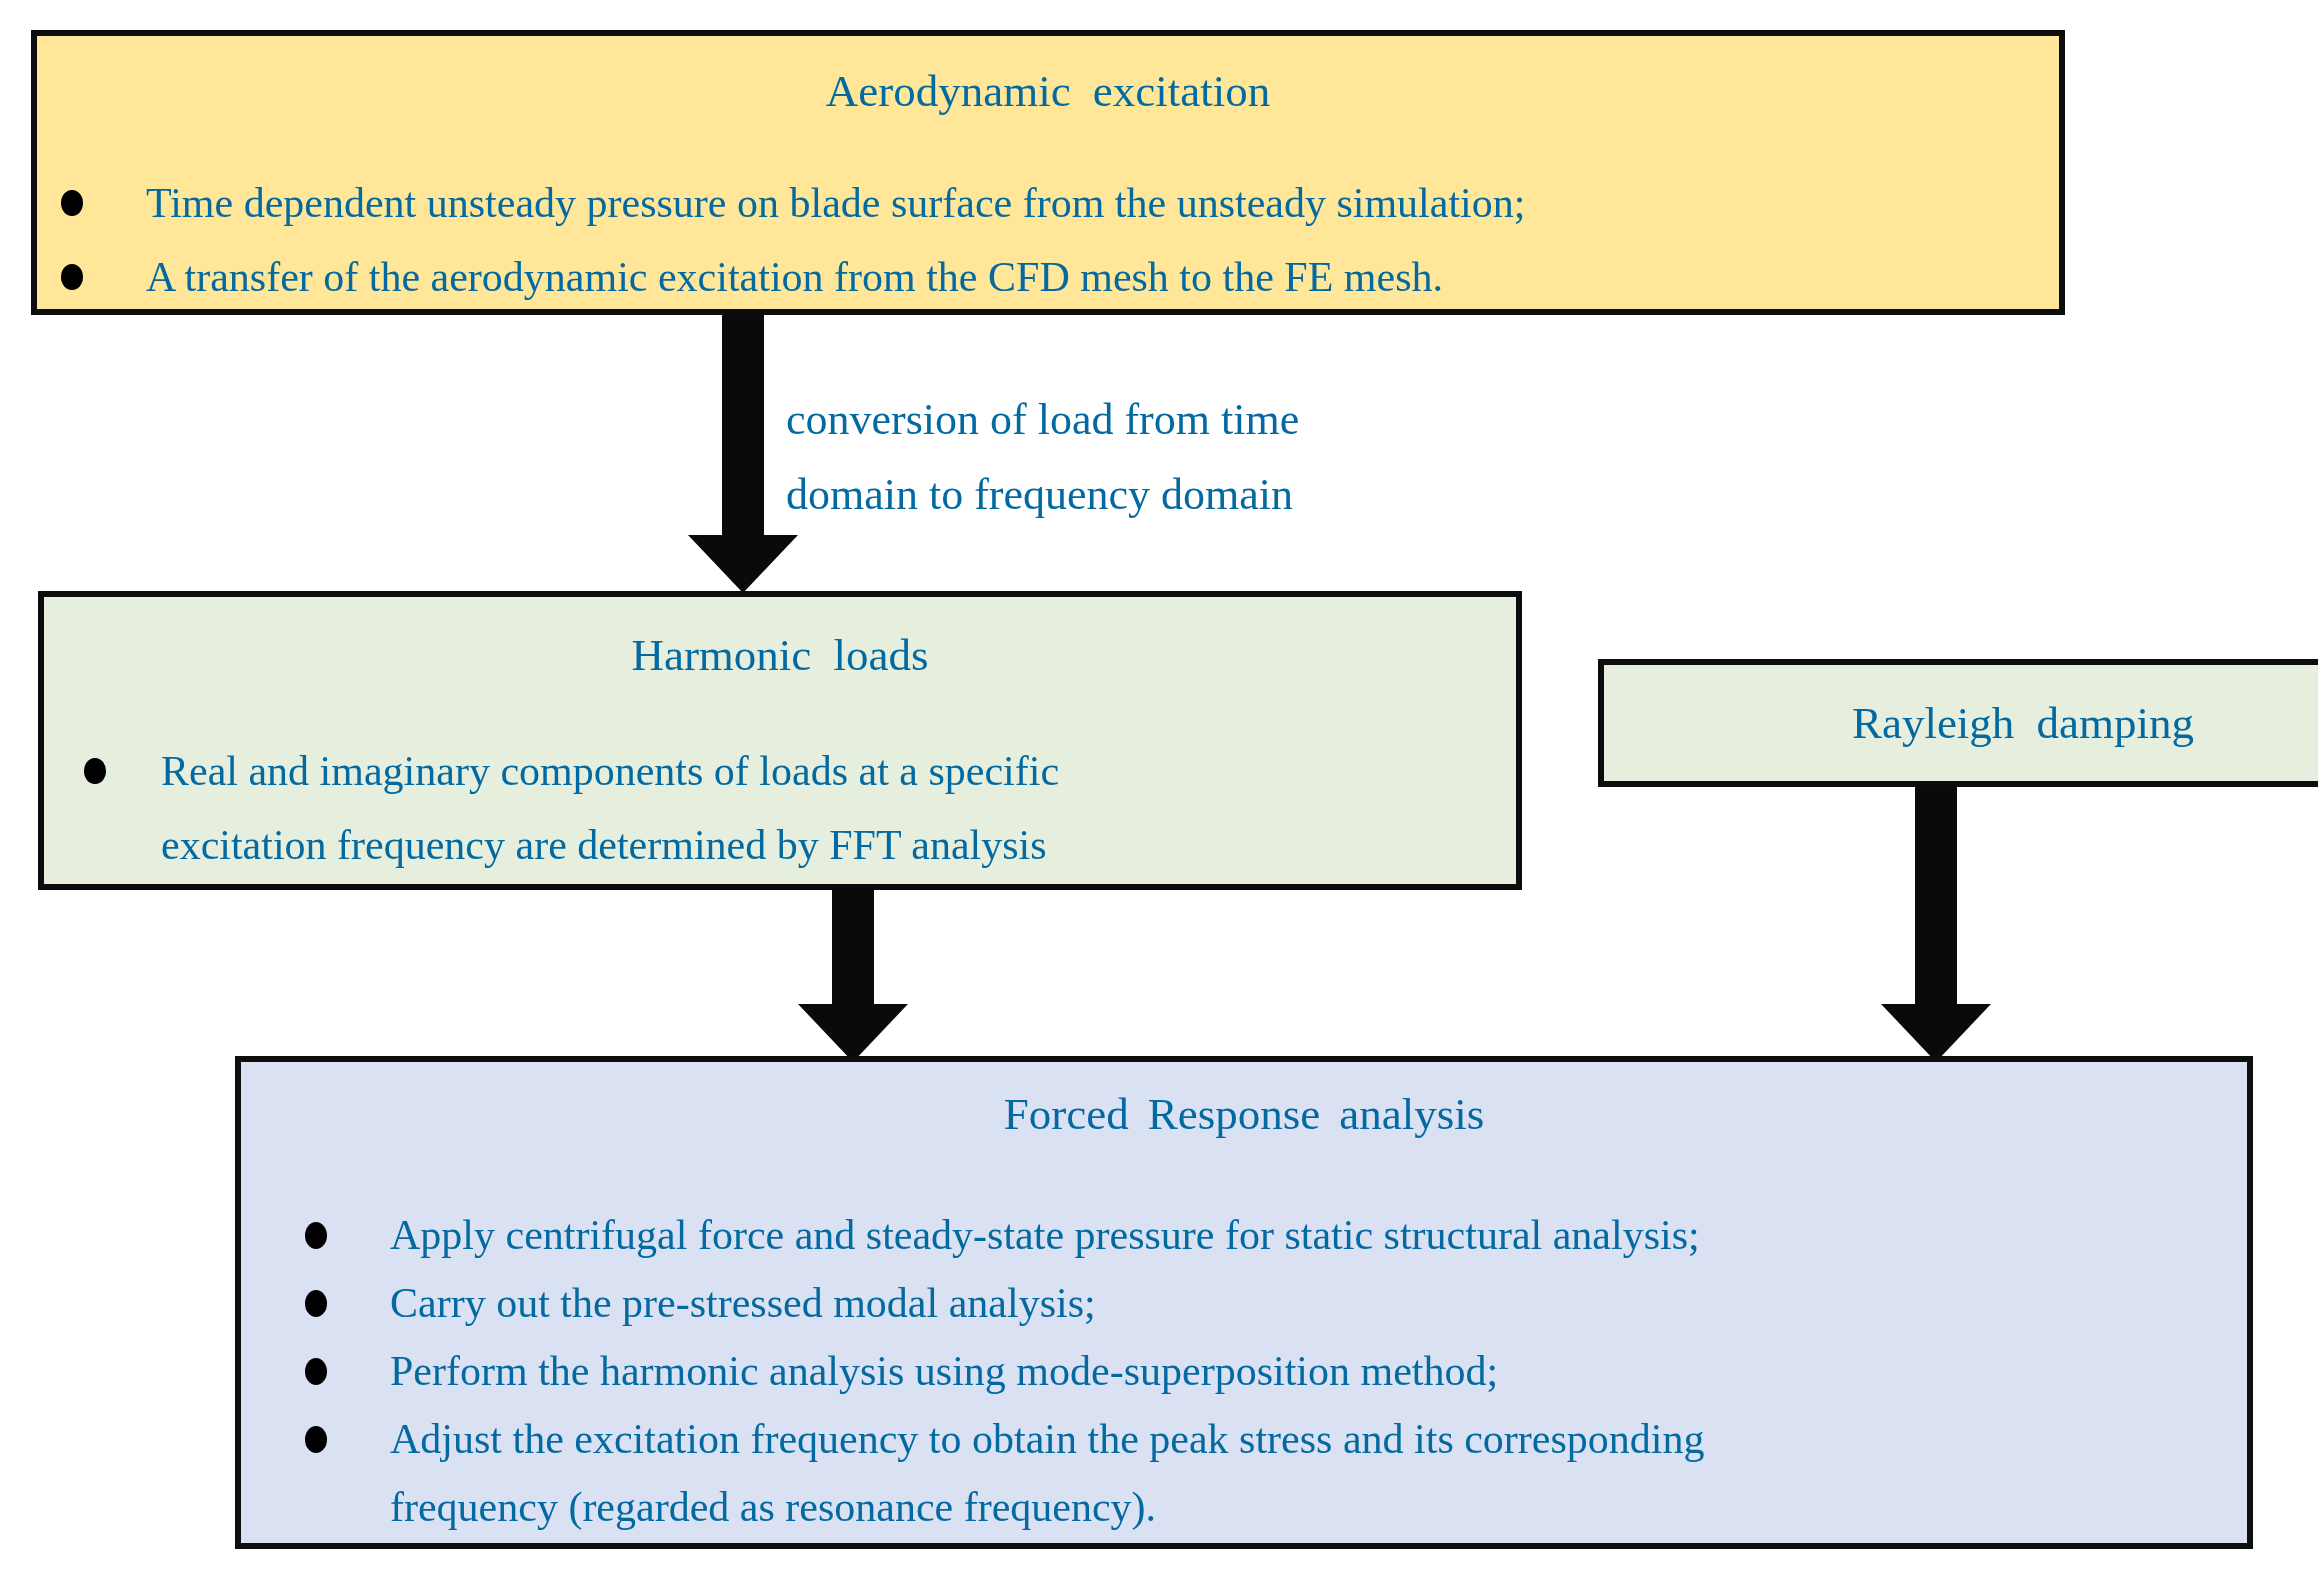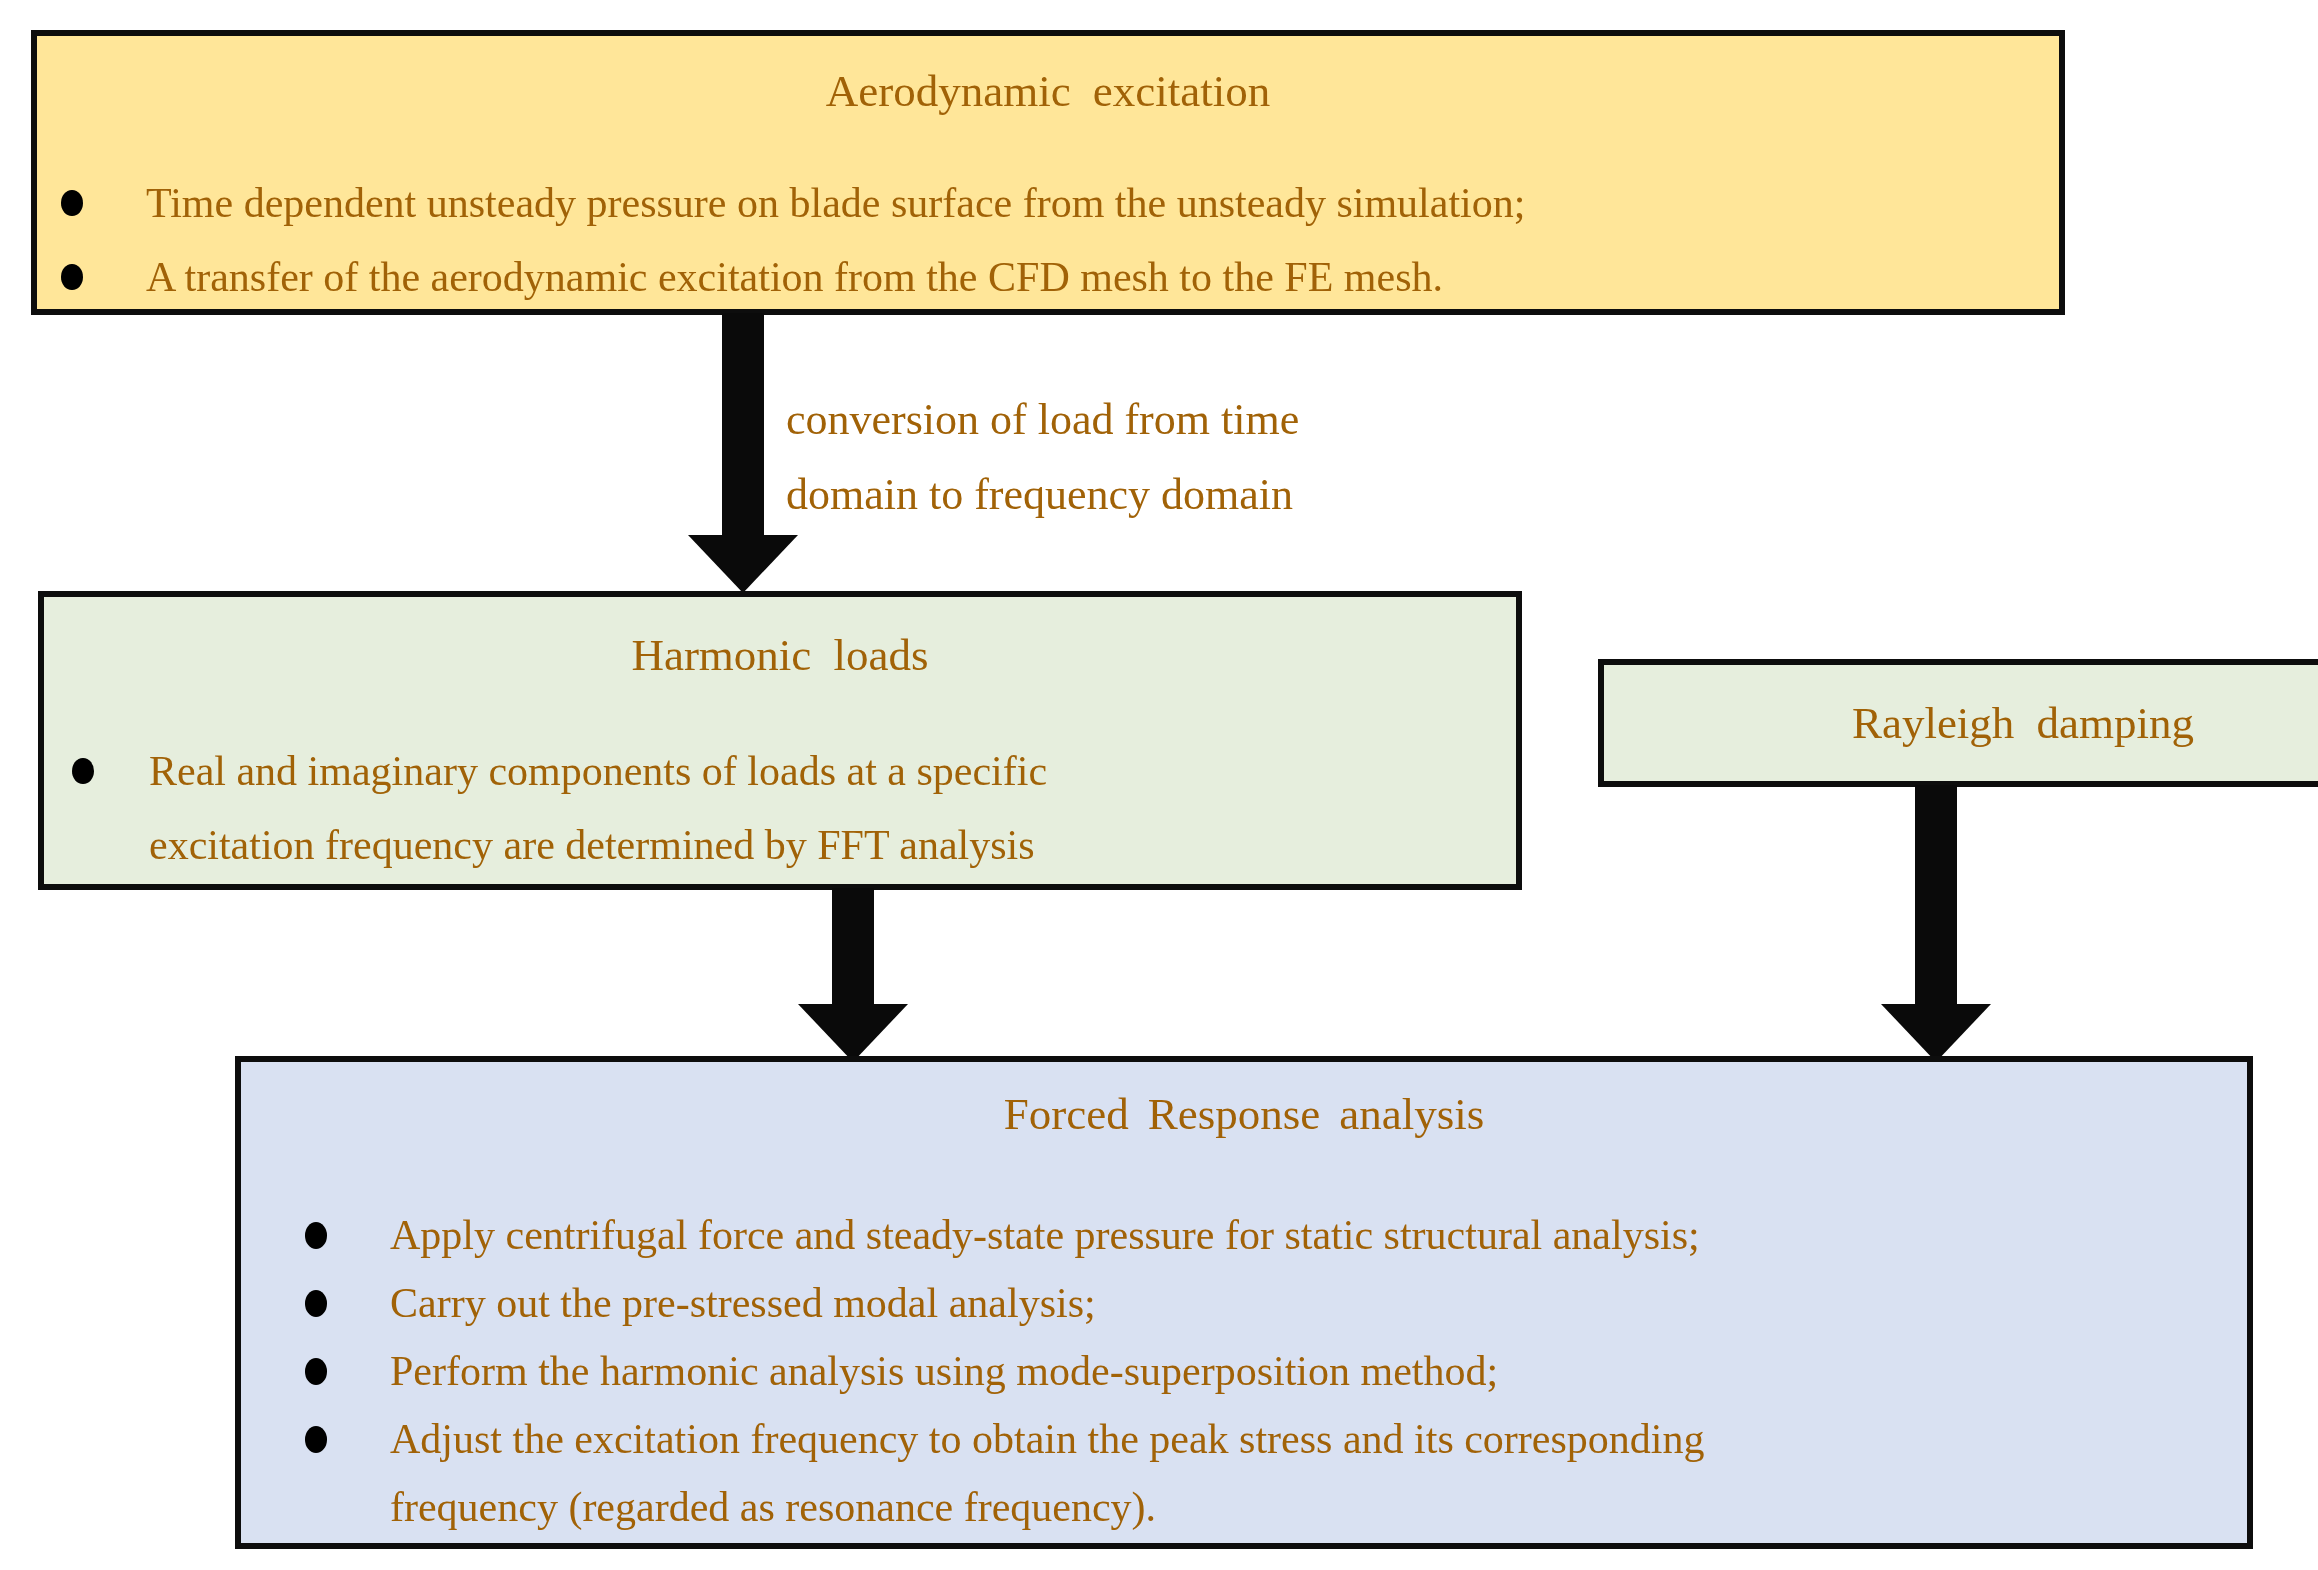--- a/index.html
+++ b/index.html
@@ -1,18 +1,18 @@
 <!DOCTYPE html>
 <html style="font-size:12.5px"><head>
 <meta charset="utf-8">
 <style>
   html,body { margin:0; padding:0; background:#ffffff; }
   .canvas {
     position:relative; width:2319px; height:1571px;
-    font-family:"Liberation Serif", serif; color:#a16207; overflow:hidden; background:#ffffff;
+    font-family:"Liberation Serif", serif; color:#0369a1; overflow:hidden; background:#ffffff;
   }
   .box { position:absolute; box-sizing:border-box; border:6.3px solid #0d0d0d; }
   .box-title {
     text-align:center; font-size:45px; line-height:45px; word-spacing:11px; white-space:nowrap;
   }
   .bullets { }
   .bullet-row { display:flex; align-items:flex-start; }
   .dot {
     flex:0 0 auto; width:22px; height:26.6px; border-radius:50%;
     background:#000;
@@ -33,21 +33,21 @@
   .a2-head  { left:798px; top:1004px; border-width:58px 55px 0 55px; border-left-color:transparent !important; border-right-color:transparent !important; }
   .a3-shaft { left:1915px; top:785px; width:42px; height:221px; }
   .a3-head  { left:1881px; top:1004px; border-width:58px 55px 0 55px; border-left-color:transparent !important; border-right-color:transparent !important; }
   .arrow-label {
     position:absolute; left:786px; top:382px; font-size:44px; line-height:75px;
   }
   .arrow-label div { white-space:nowrap; }
   
   .harmonic-box { left:38px; top:591px; width:1484px; height:299px; }
   .harmonic-box .box-title { margin-top:36px; }
-  .harmonic-box .bullets { margin-top:56px; padding-left:28px; }
+  .harmonic-box .bullets { margin-top:56px; padding-left:40px; }
   .harmonic-box .dot { margin-right:55px; margin-top:23.5px; }
   
   .rayleigh-box { left:1598px; top:659px; width:850px; height:128px;
                   display:flex; align-items:center; justify-content:center; }
   .rayleigh-box .box-title { margin-top:0; }
   
   .forced-box { left:235px; top:1056px; width:2018px; height:493px; }
   .forced-box .box-title { margin-top:30px; word-spacing:7.8px; }
   .forced-box .bullets { margin-top:64px; padding-left:64px; }
   .forced-box .bullet-row { margin:0; }

